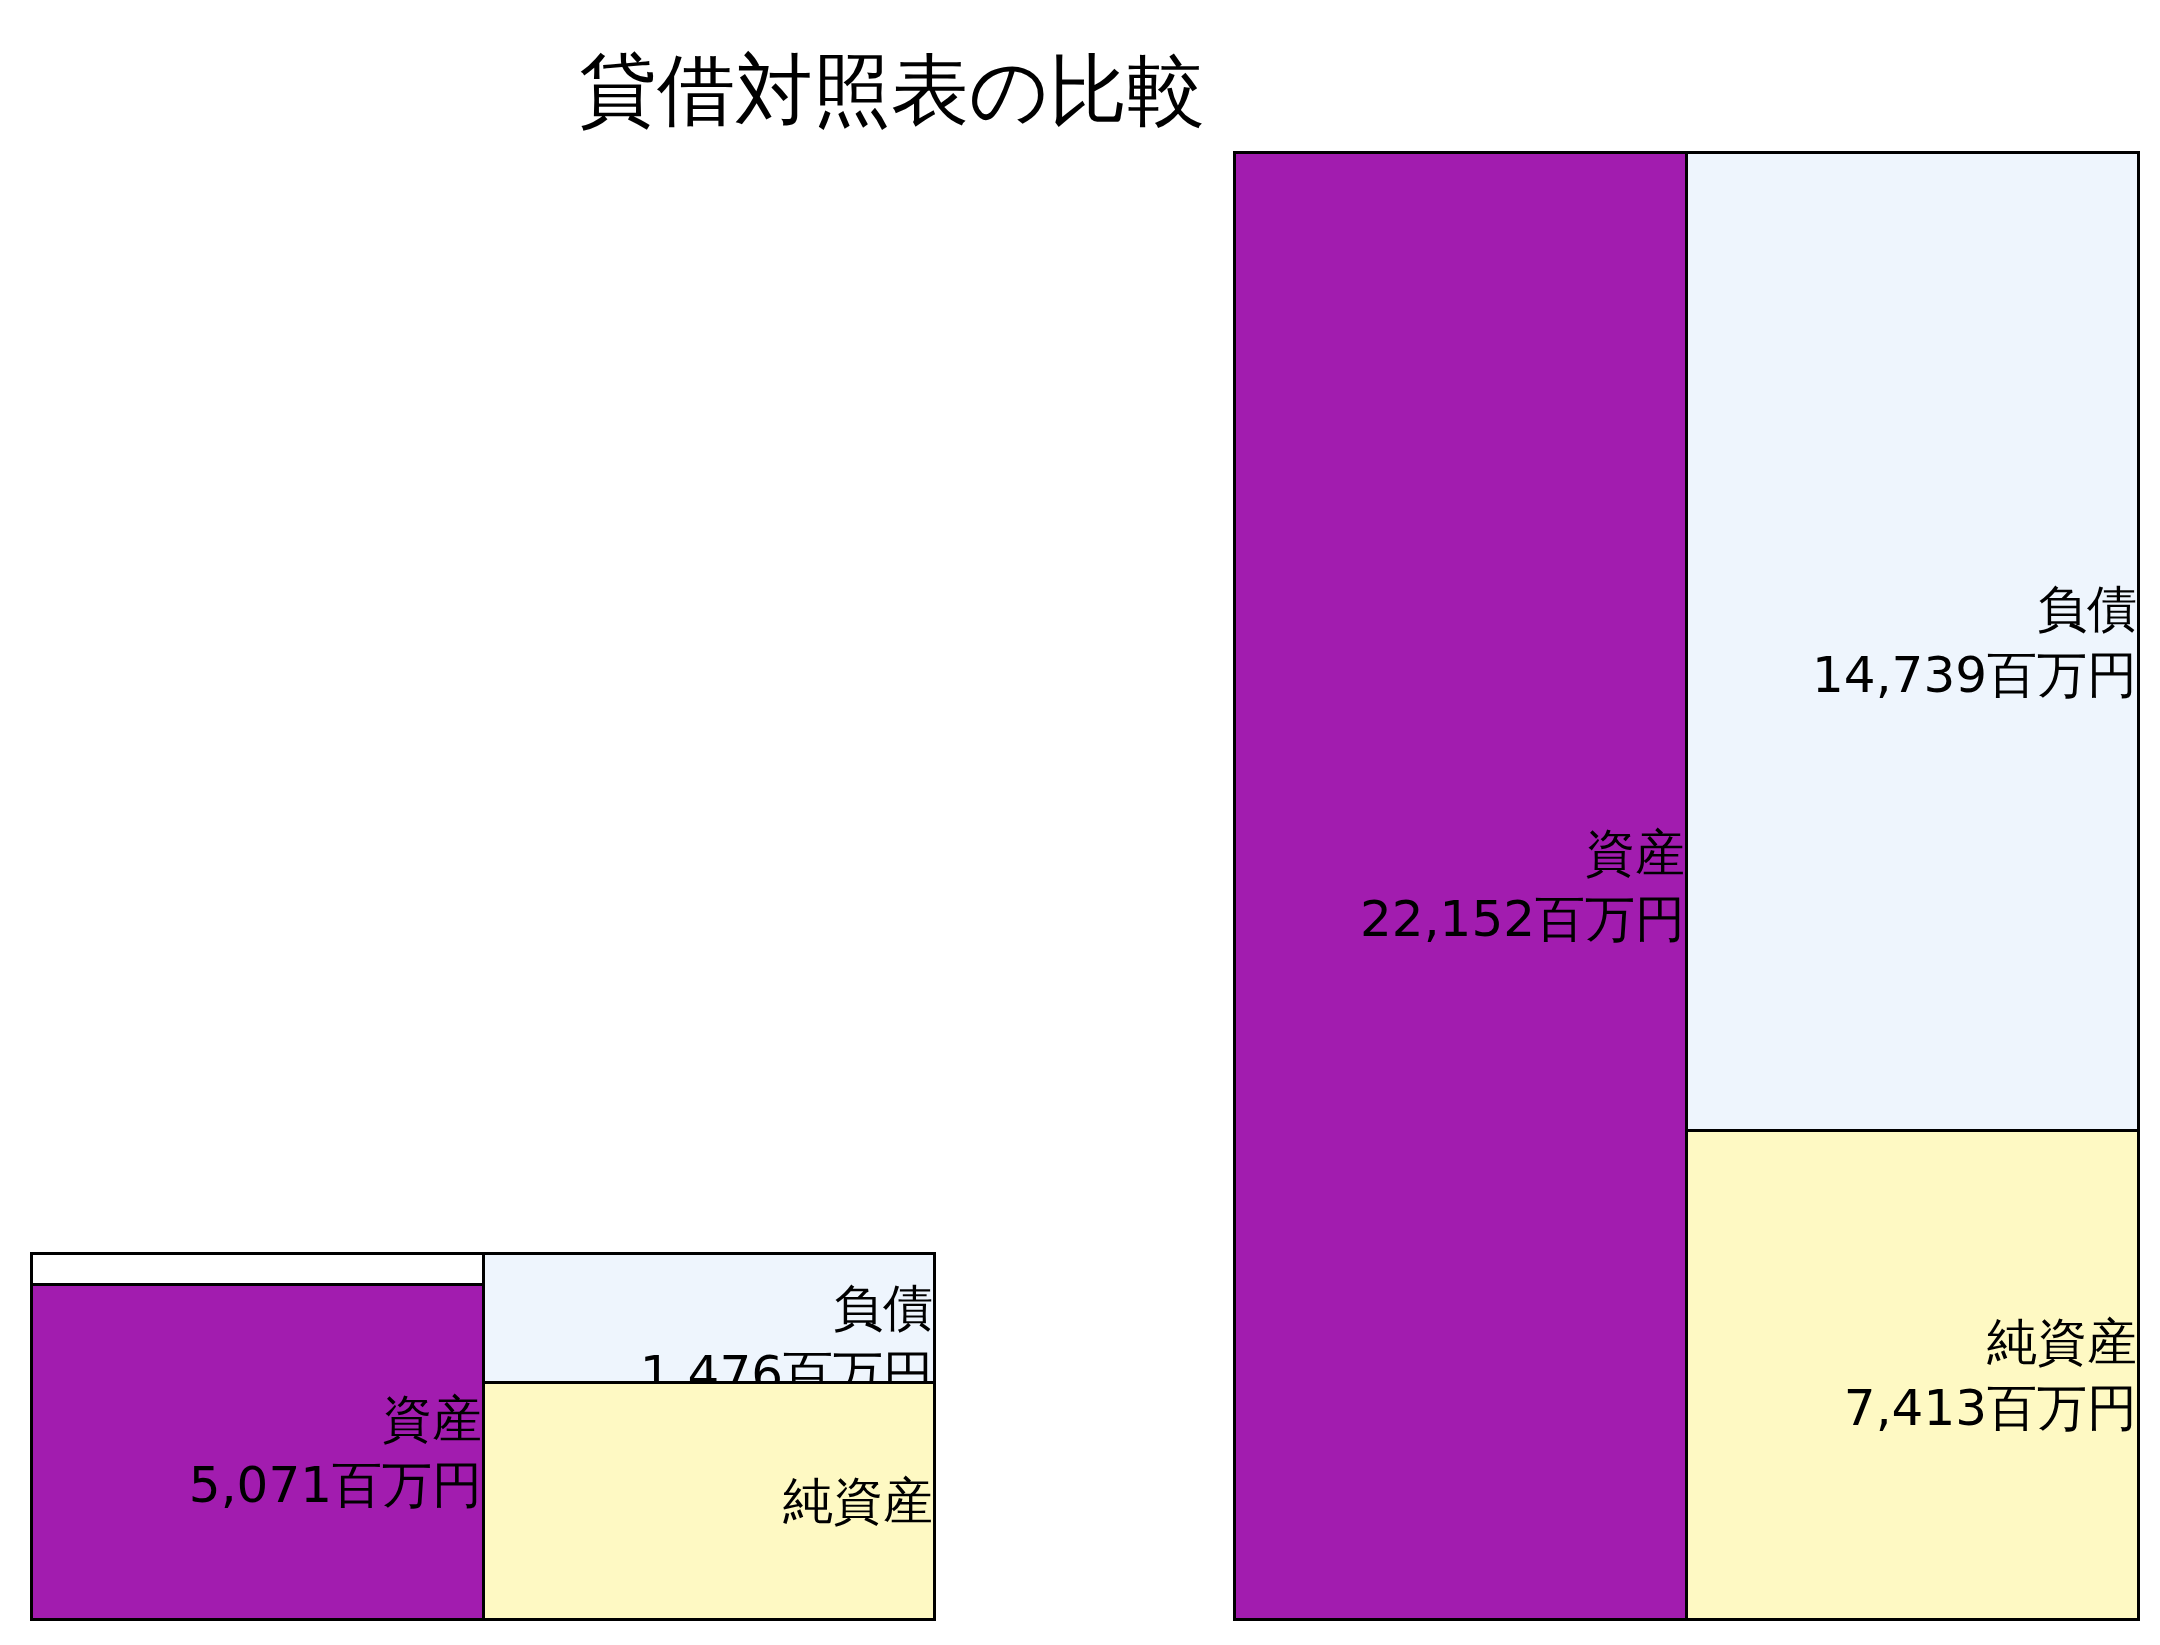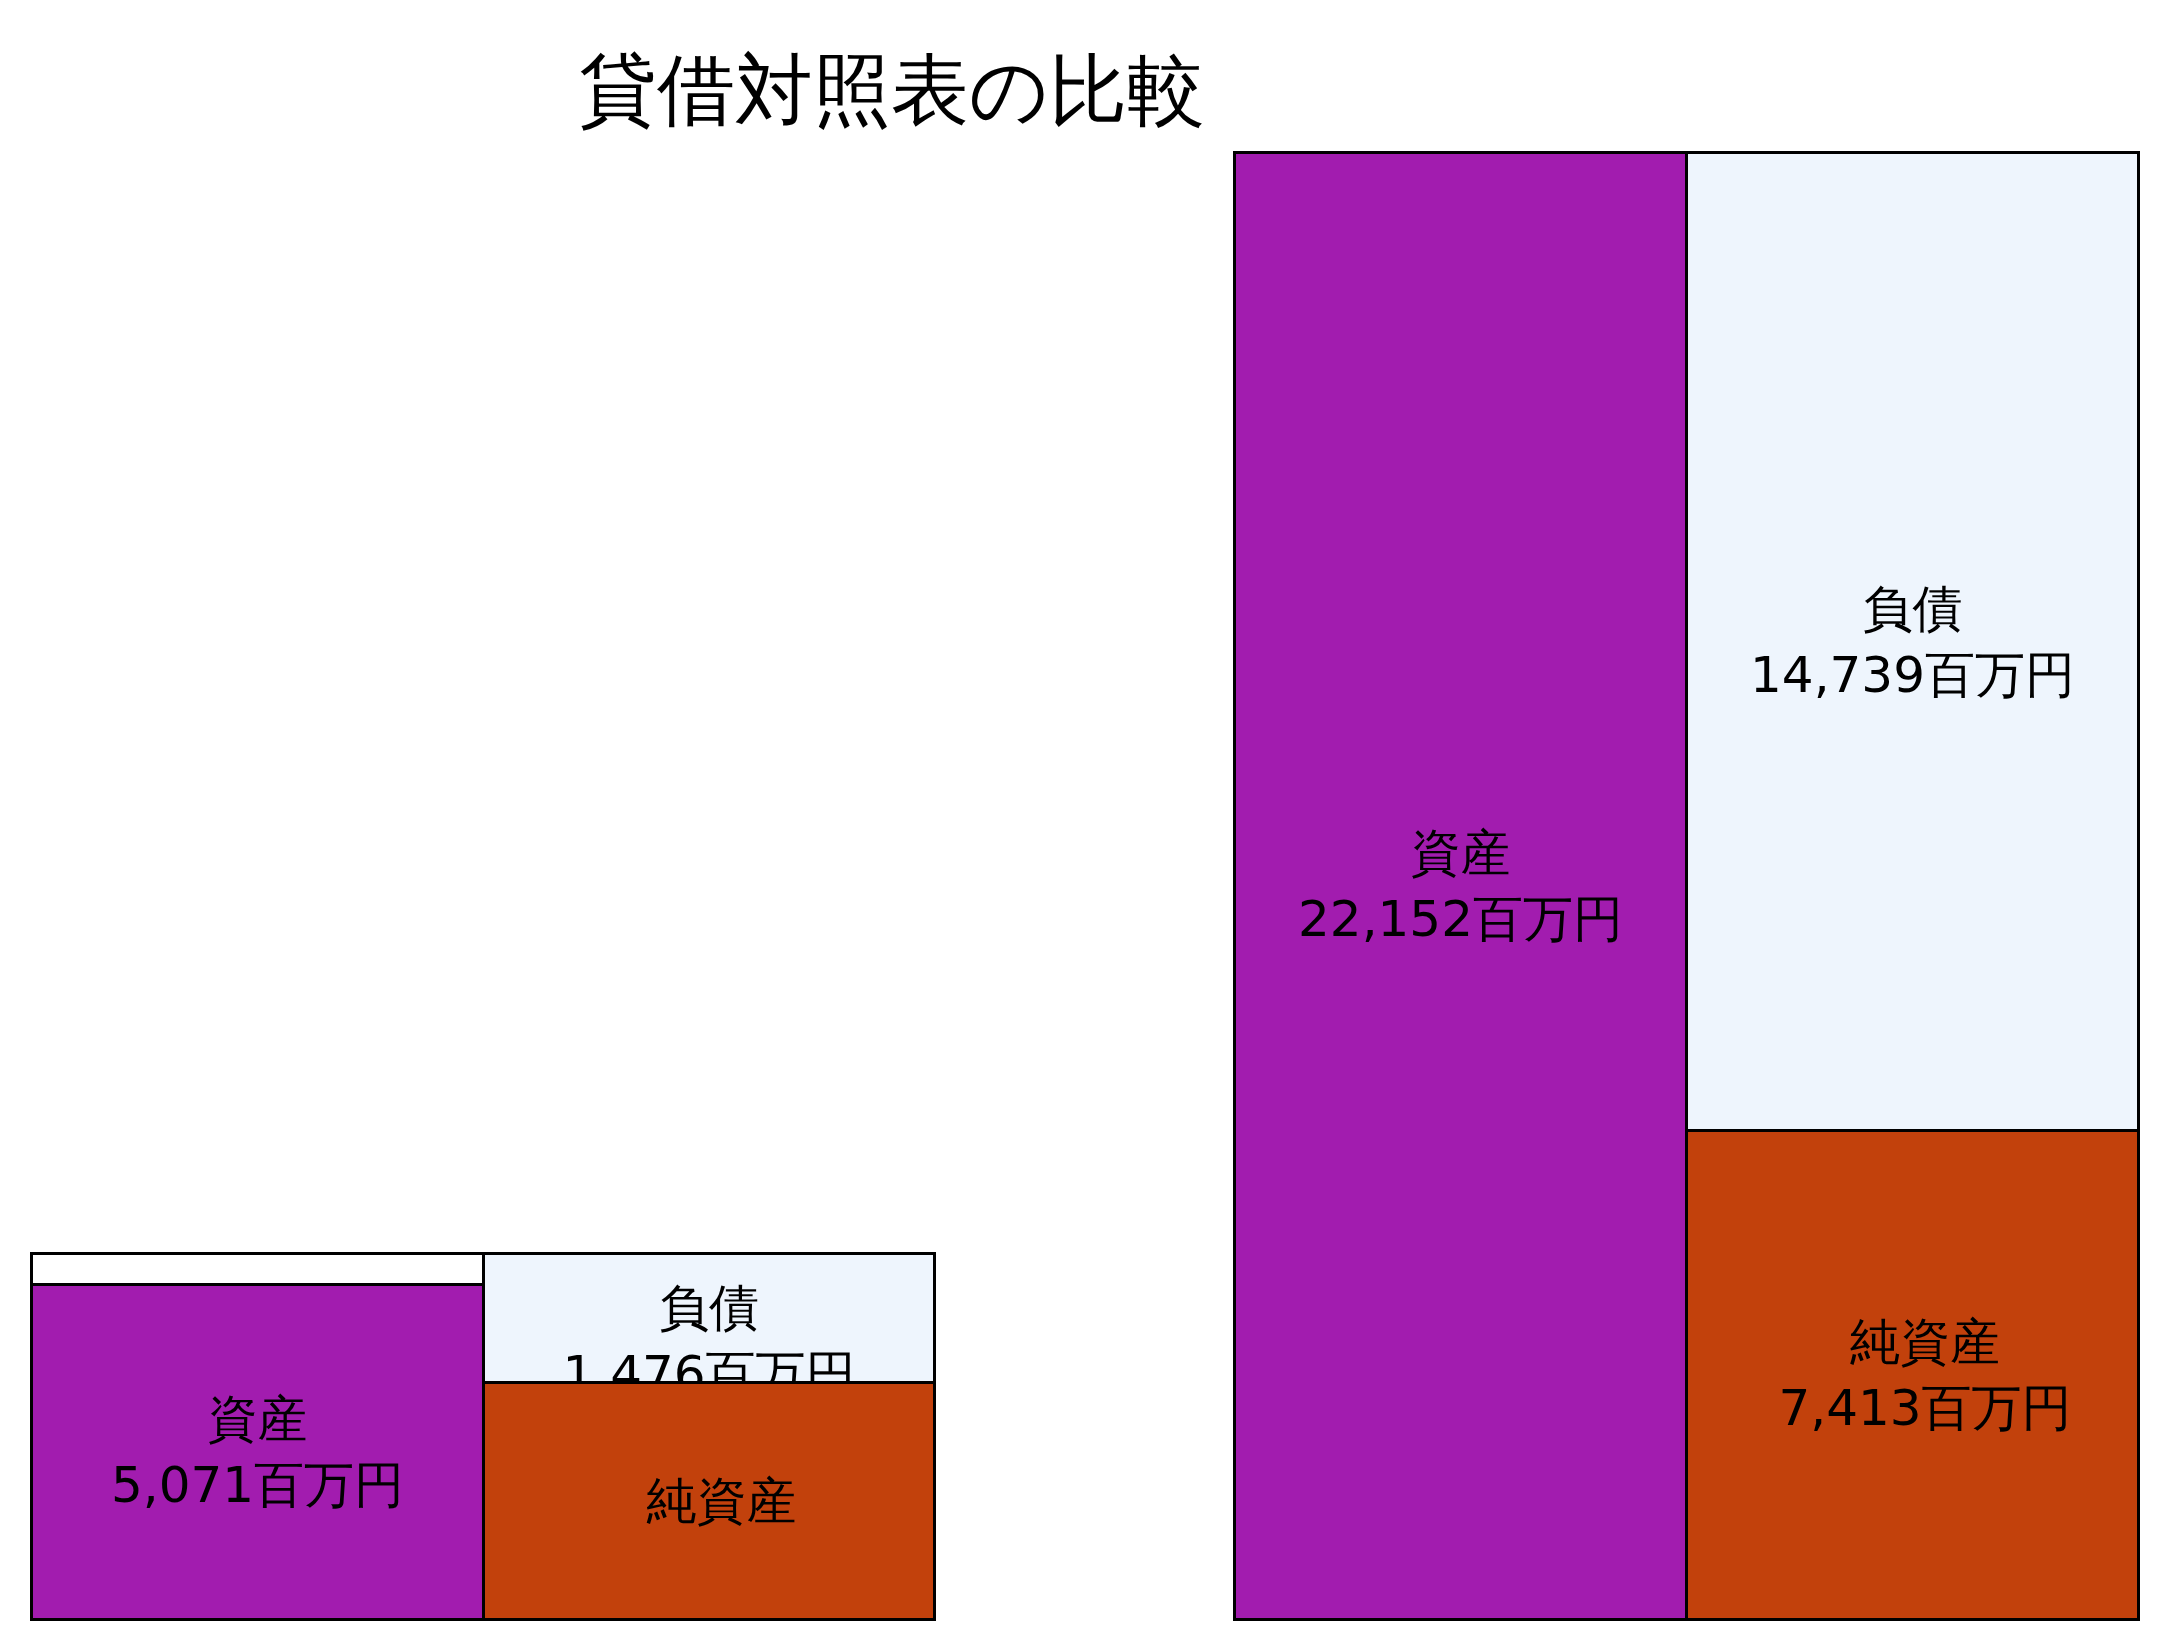--- a/index.html
+++ b/index.html
@@ -1,25 +1,25 @@
 <!DOCTYPE html>
 <html><head>
 <meta charset="utf-8">
 <style>
   html, body { margin:0; padding:0; background:#ffffff; }
   body { width:2160px; height:1645px; position:relative; overflow:hidden;
          font-family:"DejaVu Sans","Liberation Sans",sans-serif; color:#000; }
   .title { position:absolute; left:0; width:1784px; top:40px; text-align:center;
            font-size:78px; line-height:100px; }
   .box { position:absolute; box-sizing:border-box; border:3px solid #000;
-         display:flex; flex-direction:column; align-items:center; justify-content:center;
+         display:flex; flex-direction:column; align-items:flex-end; justify-content:center;
          text-align:center; font-size:50px; line-height:66px; overflow:hidden; }
   .asset { background:#a21caf; }
   .liab { background:#eef5fd; }
-  .equity { background:#c2410c;padding-left:25px; }
+  .equity { background:#fef9c3;padding-left:25px; }
   .blank { background:#ffffff; }
   .lbl, .val { display:block; white-space:nowrap; }
 </style>
 </head>
 <body>
 
 <div class="title">貸借対照表の比較</div>
 
 <div class="box blank" style="left:30px; top:1252px; width:455px; height:34px;"></div>
 <div class="box asset" style="left:30px; top:1283px; width:455px; height:338px;">

